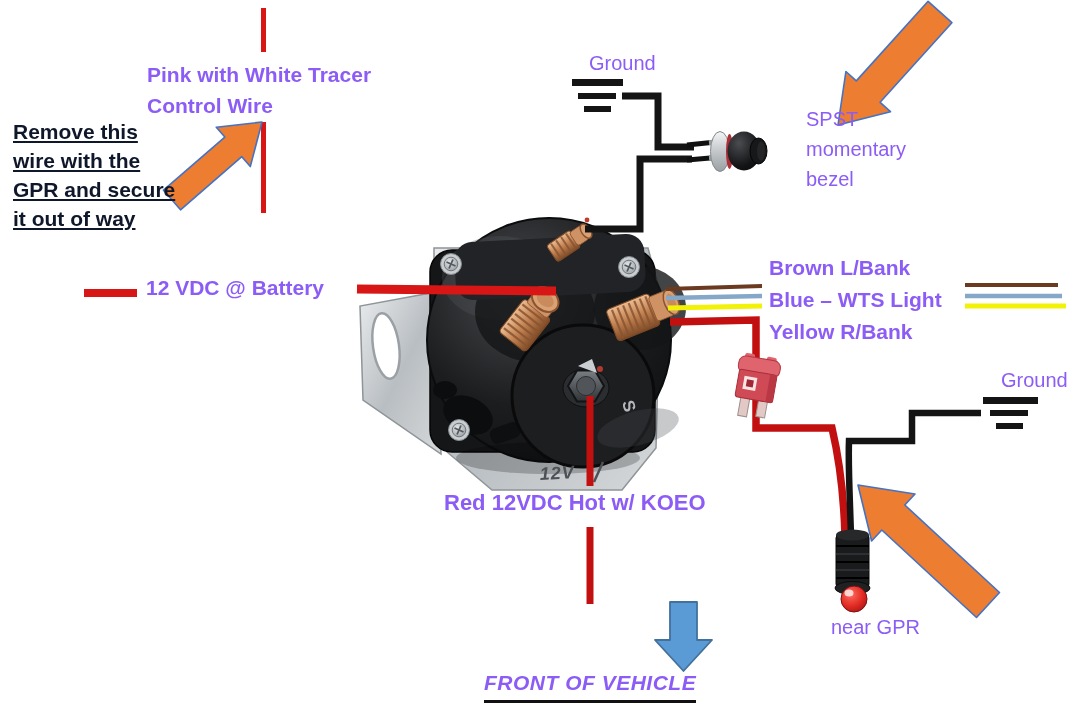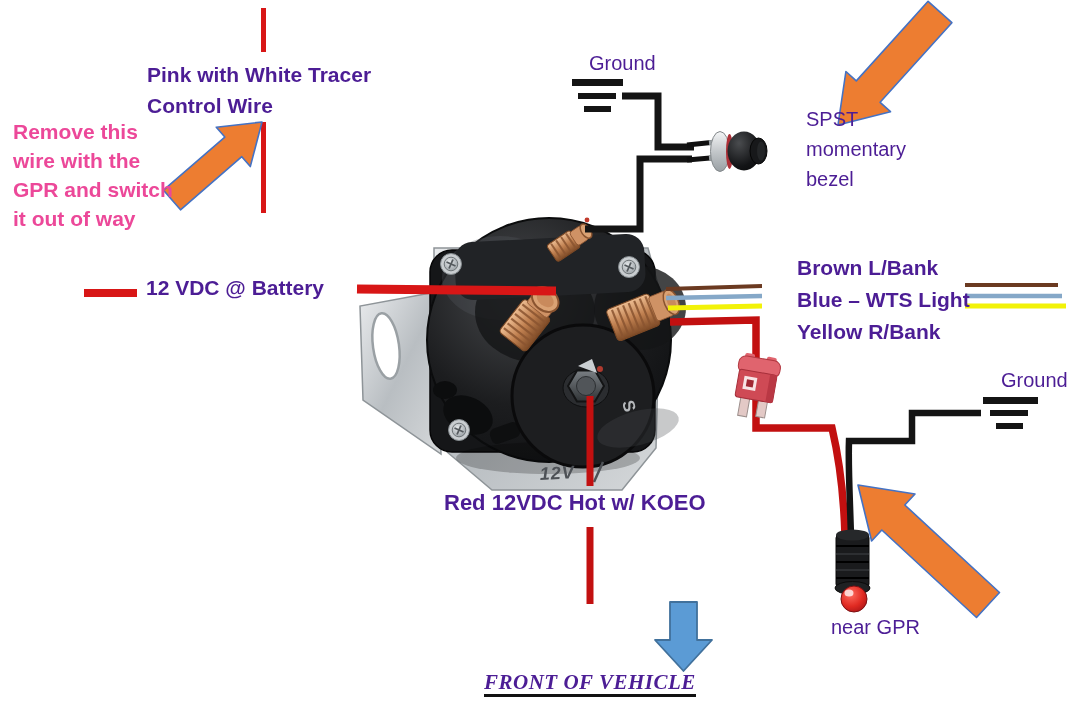--- a/index.html
+++ b/index.html
@@ -1,30 +1,30 @@
 <!DOCTYPE html>
 <html><head>
 <meta charset="utf-8">
 <style>
   html,body{margin:0;padding:0;background:#fff;}
   .canvas{position:relative;width:1092px;height:706px;background:#fff;overflow:hidden;
           font-family:"Liberation Sans",sans-serif;}
   .canvas svg{position:absolute;left:0;top:0;}
-  .t{position:absolute;color:#4c1d95;white-space:nowrap;line-height:1;}
+  .t{position:absolute;color:#8b5cf6;white-space:nowrap;line-height:1;}
   .bold{font-weight:700;}
   .s20{font-size:20px;margin-left:33px;}
   .s21{font-size:21px;}
   .s22{font-size:22px;}
   .lh29 div{line-height:29px;}
   .lh30 div{line-height:30px;}
   .lh31 div{line-height:31px;}
-  .lh32 div{line-height:32px;margin-left:28px;}
-  .red-note{color:#ec4899;}
+  .lh32 div{line-height:32px;}
+  .red-note{color:#0f172a;text-decoration:underline;}
   .bank-box{background:#ffffff;width:196px;padding:3px 0 6px 7px;}
-  .front{font-style:italic;border-bottom:3px solid #111;padding-bottom:1px;letter-spacing:.5px;font-family:Liberation Serif, serif;}
+  .front{font-style:italic;border-bottom:3px solid #111;padding-bottom:7px;letter-spacing:.5px;}
 </style>
 </head>
 <body>
 
 <div class="canvas">
 
 <svg width="1092" height="706" viewBox="0 0 1092 706">
   <defs>
     <linearGradient id="g-copper" x1="0" y1="0" x2="0" y2="1">
       <stop offset="0" stop-color="#edbd92"></stop>
@@ -257,21 +257,21 @@
 </svg>
 
 <div class="t bold s21 lh31" style="left:147px;top:59px;">
   <div>Pink with White Tracer</div>
   <div>Control Wire</div>
 </div>
 
 <div class="t bold s21 red-note lh29" style="left:13px;top:117px;">
   <div>Remove this</div>
   <div>wire with the</div>
-  <div>GPR and switch</div>
+  <div>GPR and secure</div>
   <div>it out of way</div>
 </div>
 
 <div class="t s20" style="left:556px;top:53px;">Ground</div>
 
 <div class="t s20 lh30" style="left:773px;top:104px;">
   <div>SPST</div>
   <div>momentary</div>
   <div>bezel</div>
 </div>

